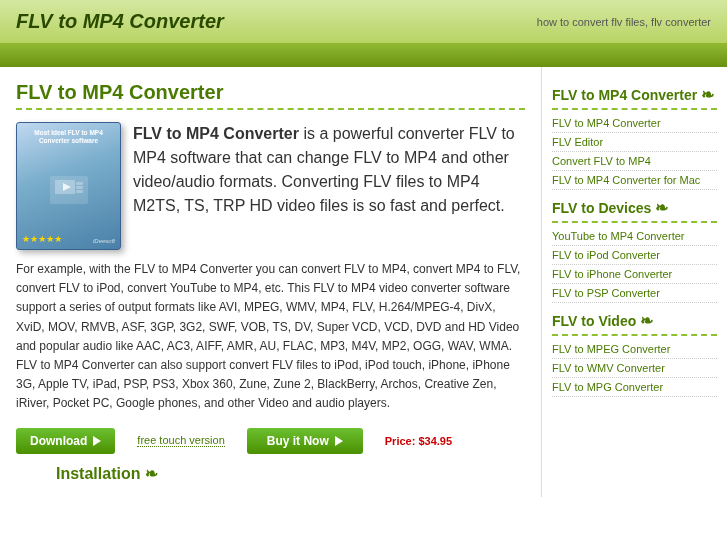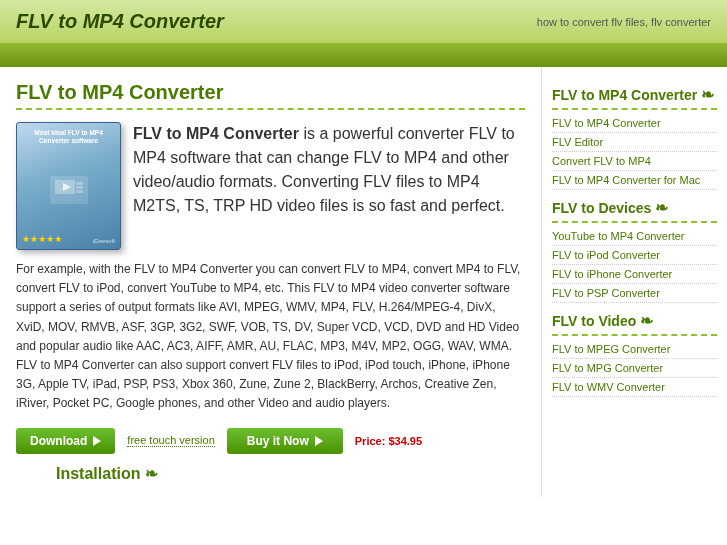--- a/index.html
+++ b/index.html
@@ -75,21 +75,21 @@
       font-size: 12px;
       line-height: 1.6;
       color: #333;
       margin-bottom: 10px;
     }
 
     
     .buttons-row {
       display: flex;
       align-items: center;
-      gap: 12px;
+      gap: 22px;
       margin-top: 14px;
       margin-bottom: 10px;
     }
     .btn-download {
       background: linear-gradient(to bottom, #6cc030, #4a9000);
       color: #fff;
       font-size: 12px;
       font-weight: bold;
       padding: 6px 14px;
       border: none;
@@ -337,18 +337,18 @@
       <a class="sidebar-link" href="#">FLV to PSP Converter</a>
     </div>
 
     <div class="sidebar-subsection">
       <div class="sidebar-section-title">
         <span>FLV to Video</span>
         <span class="vine-icon">❧</span>
       </div>
       <div class="sidebar-divider"></div>
       <a class="sidebar-link" href="#">FLV to MPEG Converter</a>
+      <a class="sidebar-link" href="#">FLV to WMV Converter</a>
       <a class="sidebar-link" href="#">FLV to MPG Converter</a>
-      <a class="sidebar-link" href="#">FLV to WMV Converter</a>
     </div>
 
   </div>
 </div>
 
 </body></html>

